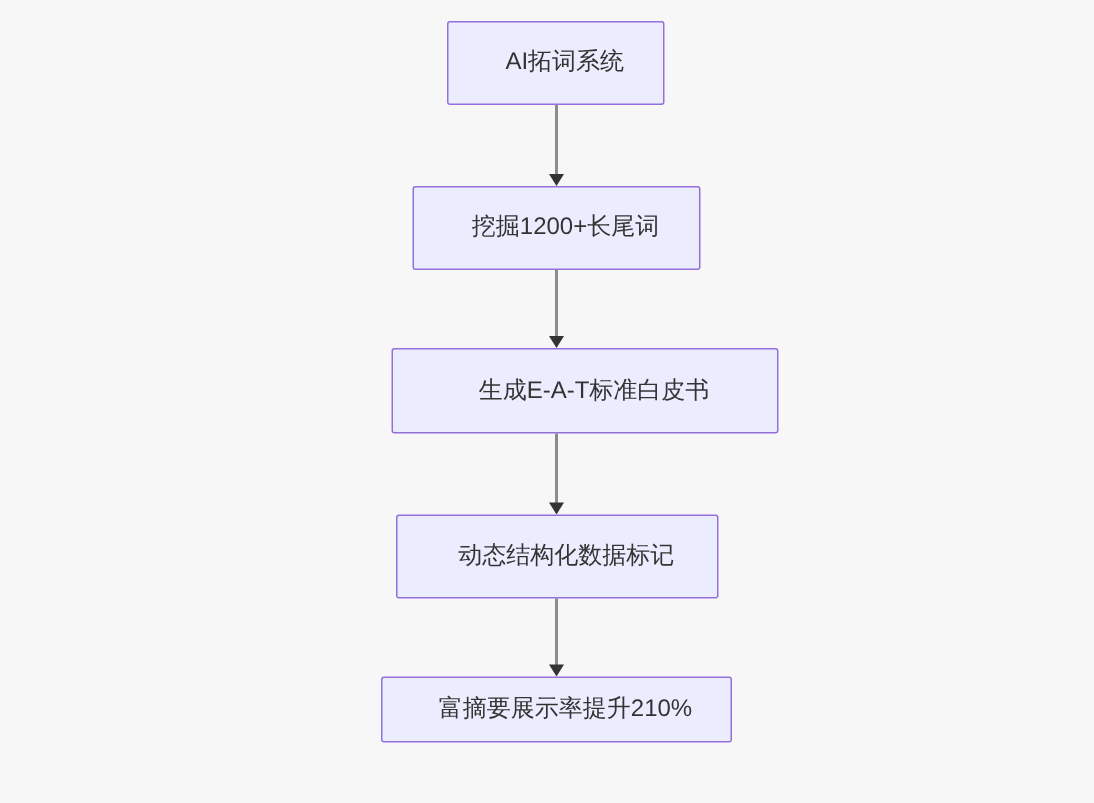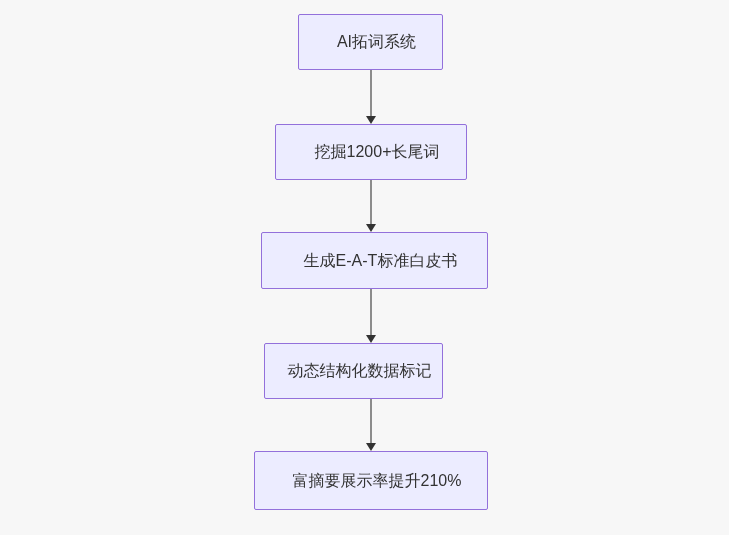--- a/index.html
+++ b/index.html
@@ -27,23 +27,23 @@
     border-radius: 2px;
     color: var(--text, #333333);
     font-size: 16px;
     line-height: 1;
     white-space: nowrap;
     text-align: center;
     padding-left: 12px;
   }
   .node-1 { left: 298px; top: 14px;  width: 145px; height: 56px; }
   .node-2 { left: 275px; top: 124px; width: 192px; height: 56px; justify-content: center; }
-  .node-3 { left: 261px; top: 232px; width: 227px; height: 57px; }
-  .node-4 { left: 264px; top: 343px; width: 179px; height: 56px; }
-  .node-5 { left: 254px; top: 451px; width: 234px; height: 59px; }
+  .node-3 { left: 261px; top: 232px; width: 258px; height: 57px; }
+  .node-4 { left: 264px; top: 343px; width: 215px; height: 56px; }
+  .node-5 { left: 254px; top: 451px; width: 234px; height: 44px; }
 
   .flow-arrow {
     position: absolute;
     width: 10px;
     left: 366px;
   }
   .arrow-1 { top: 70px;  height: 54px; }
   .arrow-2 { top: 180px; height: 52px; }
   .arrow-3 { top: 289px; height: 54px; }
   .arrow-4 { top: 399px; height: 52px; }

